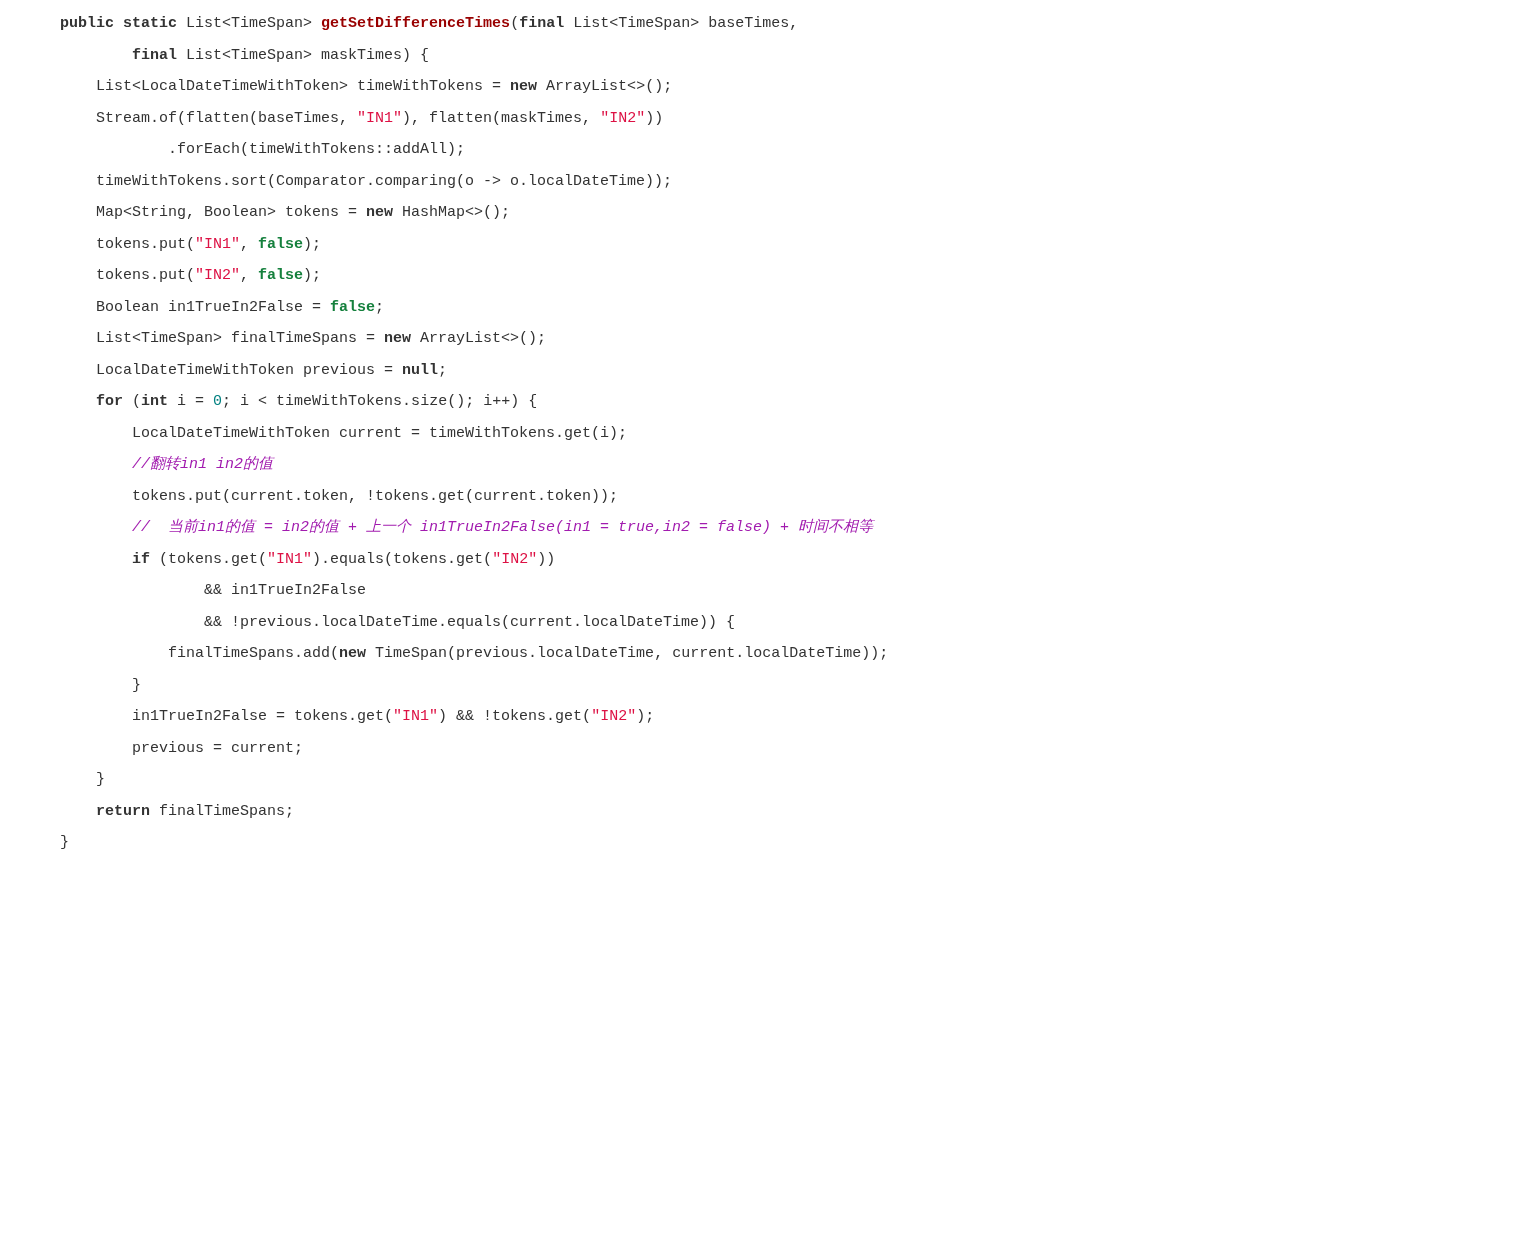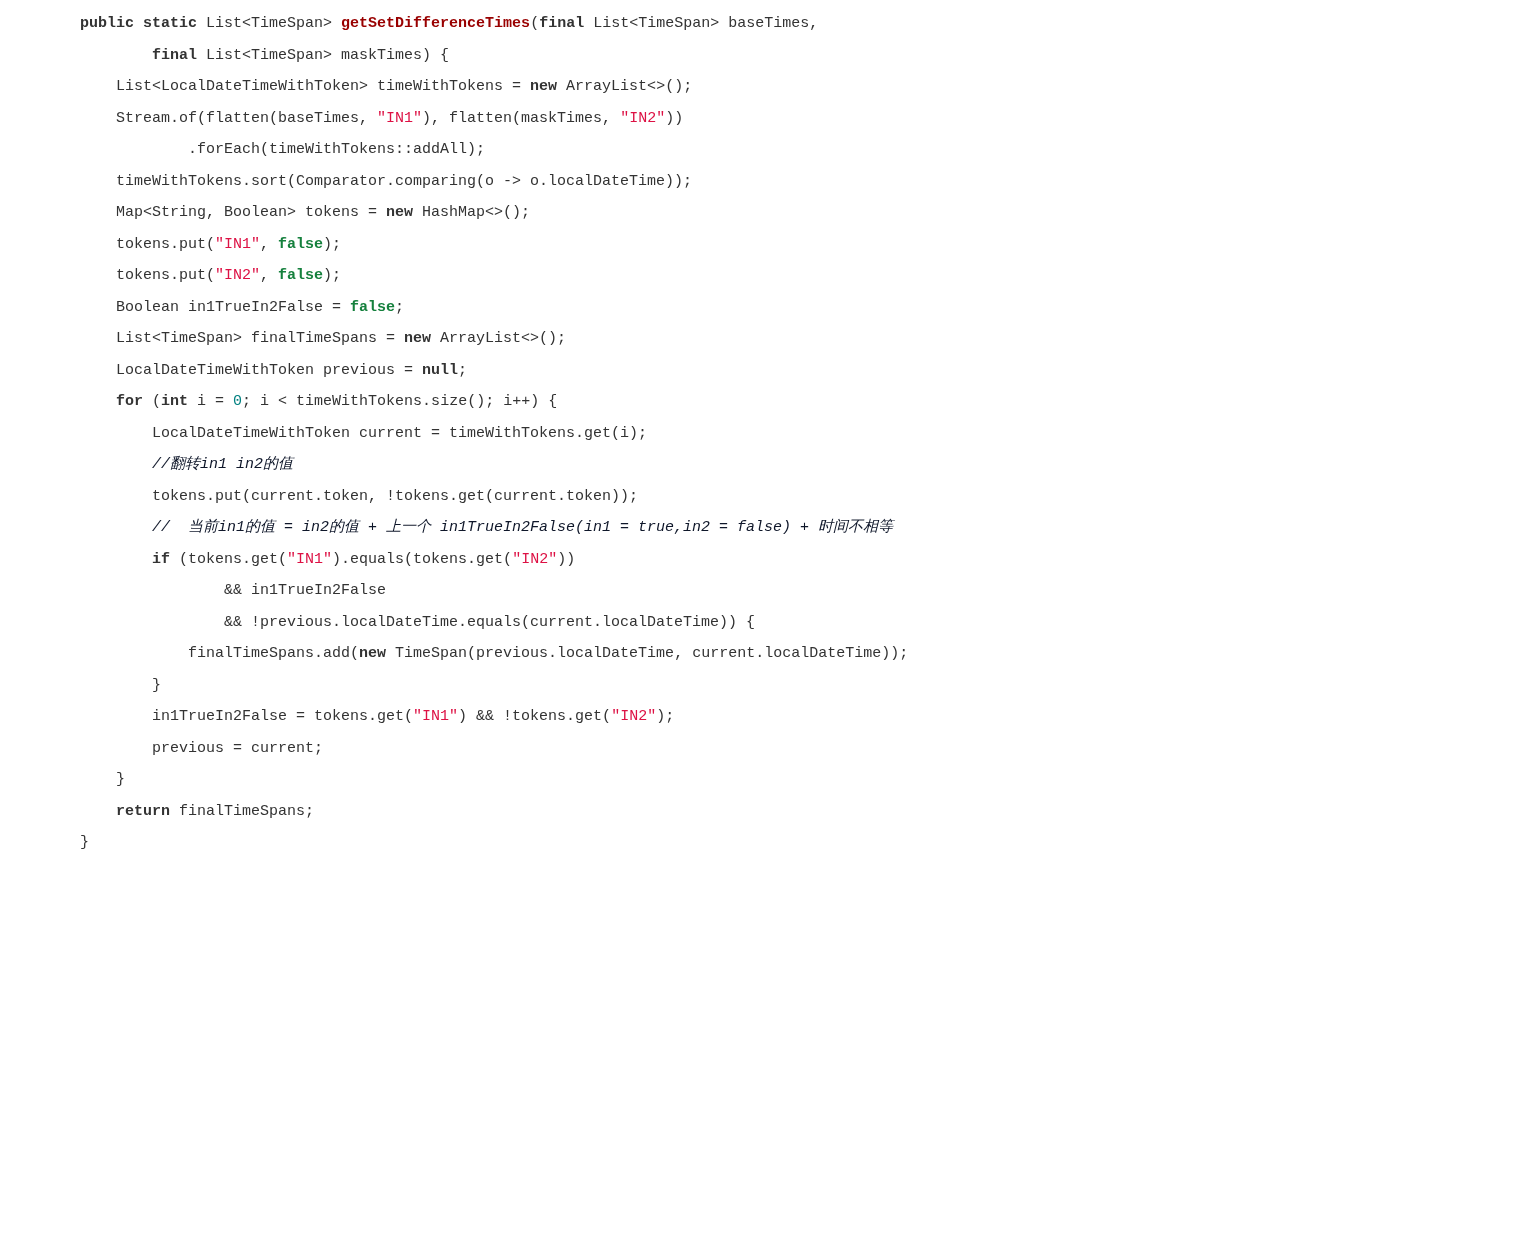--- a/index.html
+++ b/index.html
@@ -7,29 +7,28 @@
     padding: 0;
     background: #ffffff;
     font-family: Consolas, "Courier New", monospace;
     font-size: 15px;
     color: #333333;
     line-height: 2.1;
   }
   .code-container {
     padding: 8px 24px 24px 24px;
     white-space: pre;
-    margin-left: 20px;
   }
   .line {
     display: block;
   }
   .kw { color: #333333; font-weight: 700; }
   .fn { color: #990000; font-weight: 700; }
   .str { color: #dd1144; }
   .num { color: #008080; }
   .bool { color: #15803d; font-weight: 700; }
-  .comment { color: #0f172a; font-style: italic; }
+  .comment { color: #a21caf; font-style: italic; }
   .plain { color: #333333; }
 </style>
 </head>
 <body>
 
 <div class="code-container" id="code-root"><span class="line"><span class="plain">    </span><span class="kw">public</span><span class="plain"> </span><span class="kw">static</span><span class="plain"> List&lt;TimeSpan&gt; </span><span class="fn">getSetDifferenceTimes</span><span class="plain">(</span><span class="kw">final</span><span class="plain"> List&lt;TimeSpan&gt; baseTimes,</span></span><span class="line"><span class="plain">            </span><span class="kw">final</span><span class="plain"> List&lt;TimeSpan&gt; maskTimes) {</span></span><span class="line"><span class="plain"></span></span><span class="line"><span class="plain">        </span><span class="plain">List&lt;LocalDateTimeWithToken&gt; timeWithTokens = </span><span class="kw">new</span><span class="plain"> ArrayList&lt;&gt;();</span></span><span class="line"><span class="plain">        </span><span class="plain">Stream.of(flatten(baseTimes, </span><span class="str">"IN1"</span><span class="plain">), flatten(maskTimes, </span><span class="str">"IN2"</span><span class="plain">))</span></span><span class="line"><span class="plain">                </span><span class="plain">.forEach(timeWithTokens::addAll);</span></span><span class="line"><span class="plain">        </span><span class="plain">timeWithTokens.sort(Comparator.comparing(o -&gt; o.localDateTime));</span></span><span class="line"><span class="plain">        </span><span class="plain">Map&lt;String, Boolean&gt; tokens = </span><span class="kw">new</span><span class="plain"> HashMap&lt;&gt;();</span></span><span class="line"><span class="plain">        </span><span class="plain">tokens.put(</span><span class="str">"IN1"</span><span class="plain">, </span><span class="bool">false</span><span class="plain">);</span></span><span class="line"><span class="plain">        </span><span class="plain">tokens.put(</span><span class="str">"IN2"</span><span class="plain">, </span><span class="bool">false</span><span class="plain">);</span></span><span class="line"><span class="plain"></span></span><span class="line"><span class="plain">        </span><span class="plain">Boolean in1TrueIn2False = </span><span class="bool">false</span><span class="plain">;</span></span><span class="line"><span class="plain"></span></span><span class="line"><span class="plain">        </span><span class="plain">List&lt;TimeSpan&gt; finalTimeSpans = </span><span class="kw">new</span><span class="plain"> ArrayList&lt;&gt;();</span></span><span class="line"><span class="plain">        </span><span class="plain">LocalDateTimeWithToken previous = </span><span class="kw">null</span><span class="plain">;</span></span><span class="line"><span class="plain">        </span><span class="kw">for</span><span class="plain"> (</span><span class="kw">int</span><span class="plain"> i = </span><span class="num">0</span><span class="plain">; i &lt; timeWithTokens.size(); i++) {</span></span><span class="line"><span class="plain">            </span><span class="plain">LocalDateTimeWithToken current = timeWithTokens.get(i);</span></span><span class="line"><span class="plain">            </span><span class="comment">//翻转in1 in2的值</span></span><span class="line"><span class="plain">            </span><span class="plain">tokens.put(current.token, !tokens.get(current.token));</span></span><span class="line"><span class="plain">            </span><span class="comment">//  当前in1的值 = in2的值 + 上一个 in1TrueIn2False(in1 = true,in2 = false) + 时间不相等</span></span><span class="line"><span class="plain">            </span><span class="kw">if</span><span class="plain"> (tokens.get(</span><span class="str">"IN1"</span><span class="plain">).equals(tokens.get(</span><span class="str">"IN2"</span><span class="plain">))</span></span><span class="line"><span class="plain">                    </span><span class="plain">&amp;&amp; in1TrueIn2False</span></span><span class="line"><span class="plain">                    </span><span class="plain">&amp;&amp; !previous.localDateTime.equals(current.localDateTime)) {</span></span><span class="line"><span class="plain">                </span><span class="plain">finalTimeSpans.add(</span><span class="kw">new</span><span class="plain"> TimeSpan(previous.localDateTime, current.localDateTime));</span></span><span class="line"><span class="plain">            </span><span class="plain">}</span></span><span class="line"><span class="plain">            </span><span class="plain">in1TrueIn2False = tokens.get(</span><span class="str">"IN1"</span><span class="plain">) &amp;&amp; !tokens.get(</span><span class="str">"IN2"</span><span class="plain">);</span></span><span class="line"><span class="plain">            </span><span class="plain">previous = current;</span></span><span class="line"><span class="plain">        </span><span class="plain">}</span></span><span class="line"><span class="plain">        </span><span class="kw">return</span><span class="plain"> finalTimeSpans;</span></span><span class="line"><span class="plain">    </span><span class="plain">}</span></span></div>
 
 </body></html>

